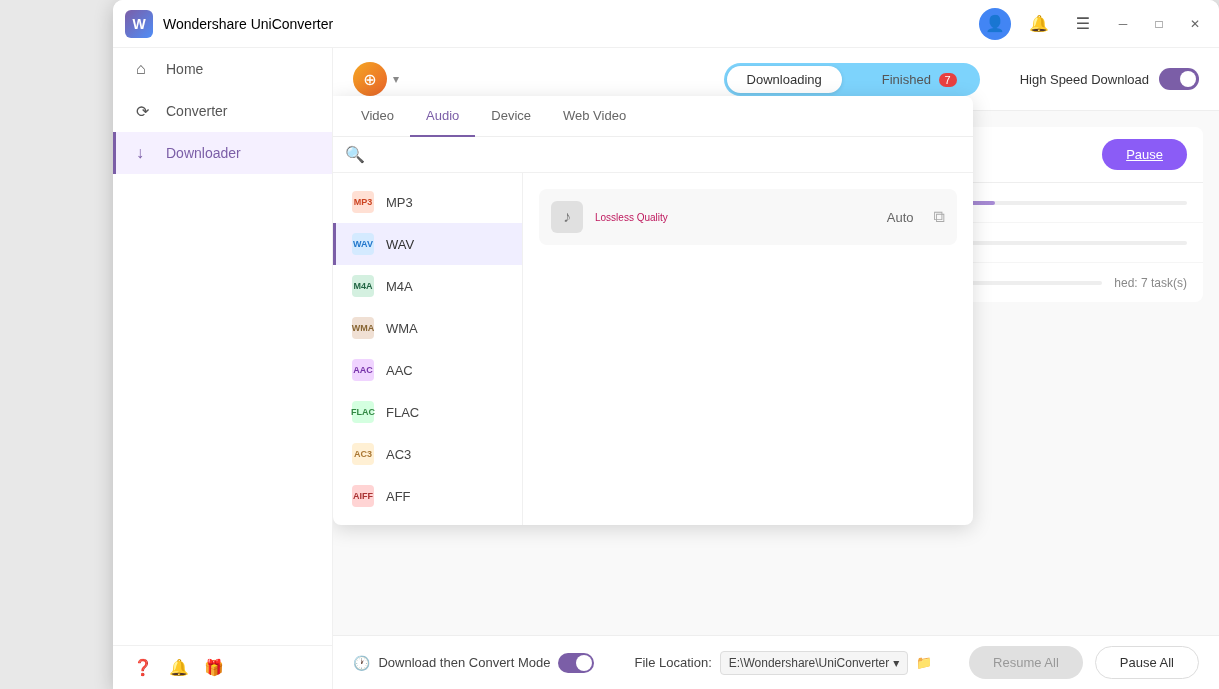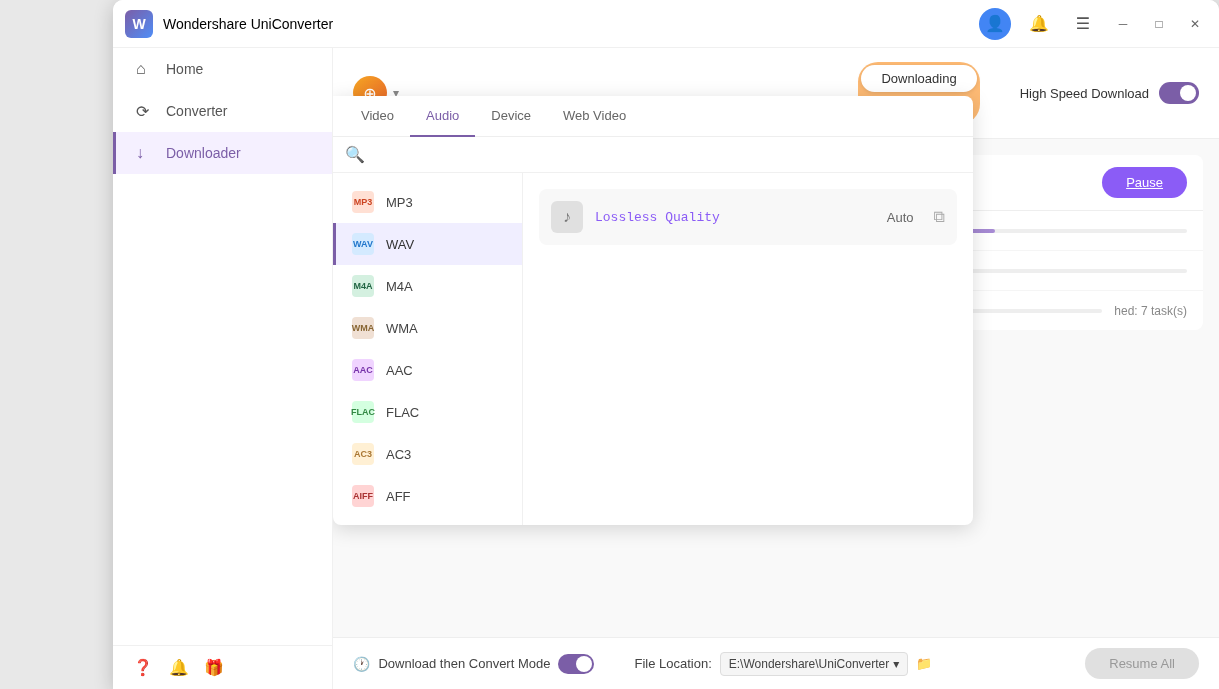--- a/index.html
+++ b/index.html
@@ -144,26 +144,25 @@
       background: linear-gradient(135deg, #f5a623, #e8632a);
       border-radius: 50%;
       display: flex; align-items: center; justify-content: center;
       color: #fff;
       font-size: 16px;
     }
     .download-chevron { color: #888; font-size: 12px; }
 
     .tab-group {
       display: flex;
-      background: #fdba74;
+      background: #7dd3fc;
       border-radius: 20px;
       padding: 3px;
       margin-left: auto;
-      gap: 2px;
-      flex-direction: column;
+      gap: 20px;
     }
     .tab-btn {
       padding: 6px 20px;
       border-radius: 18px;
       border: none;
       font-size: 13px;
       cursor: pointer;
       background: transparent;
       color: #555;
       position: relative;
@@ -450,21 +449,21 @@
       cursor: pointer;
     }
     .quality-icon {
       width: 32px; height: 32px;
       background: #e0e0e0;
       border-radius: 6px;
       display: flex; align-items: center; justify-content: center;
       font-size: 16px;
       color: #777;
     }
-    .quality-label { font-size: 13px; color: #8b5cf6; font-family: Liberation Mono, monospace; }
+    .quality-label { font-size: 10px; color: #be185d; }
     .quality-value { font-size: 13px; color: #666; margin-left: auto; }
     .quality-edit { font-size: 16px; color: #aaa; cursor: pointer; margin-left: 8px; }
 
     .clock-icon { font-size: 14px; }
   </style>
 </head>
 <body>
 
 <div class="window">
 
@@ -565,20 +564,21 @@
         <div class="file-location">
           <span>File Location:</span>
           <div class="location-select">
             <span>E:\Wondershare\UniConverter</span>
             <span>▾</span>
           </div>
           <span>📁</span>
         </div>
         <div class="bottom-actions">
           <button class="btn-resume">Resume All</button>
+          <button class="btn-pause-all">Pause All</button>
         </div>
       </div>
 
       <div class="format-overlay">
 
         <div class="format-tabs">
           <div class="format-tab">Video</div>
           <div class="format-tab active">Audio</div>
           <div class="format-tab">Device</div>
           <div class="format-tab">Web Video</div>

